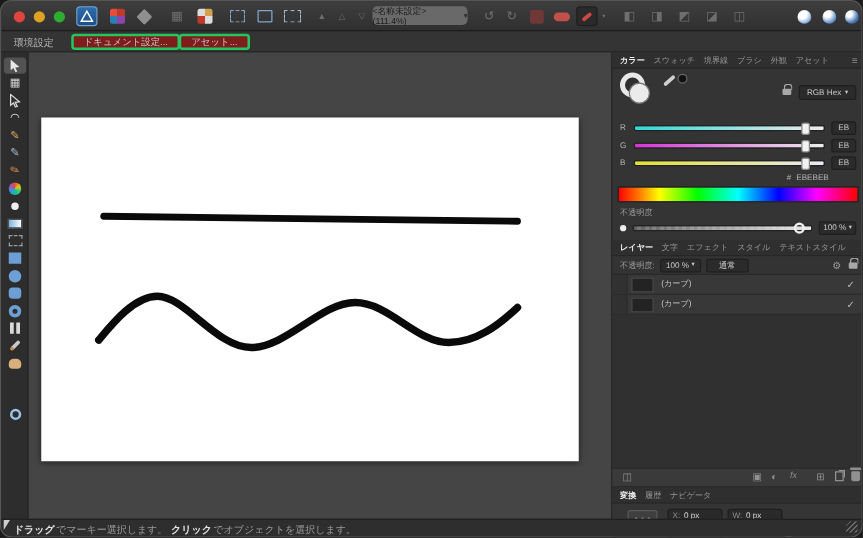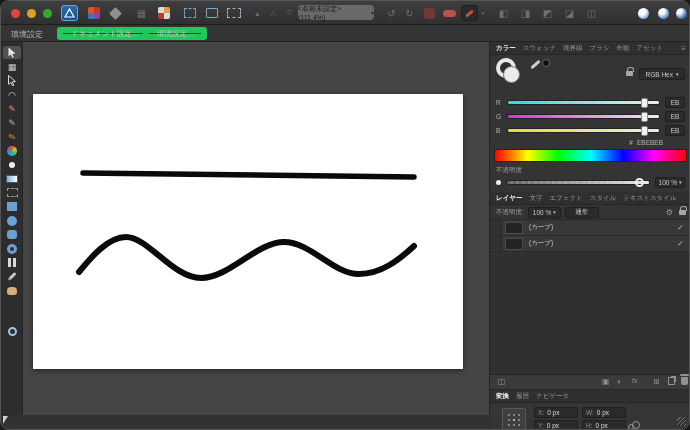--- a/index.html
+++ b/index.html
@@ -25,21 +25,21 @@
   .redpill { width:13px; height:7px; background:#c2504a; border-radius:4px; }
   .penbox { background:#2a2a2a; border:1px solid #1f1f1f; }
   .redpen { width:9px; height:3px; background:#c84a44; border-radius:2px; transform:rotate(-40deg); }
   .sphere { width:11px; height:11px; border-radius:50%; background:radial-gradient(circle at 35% 30%, #ffffff 0 35%, #7aa3d4 75%, #42648f); }
   .sphere.s2 { background:radial-gradient(circle at 35% 30%, #ffffff 0 25%, #5d8cc7 70%, #35517a); }
   .sphere.s3 { background:radial-gradient(circle at 30% 30%, #ffffff 0 20%, #4878b4 65%, #2c4468); }
 
   
   .contextbar { position:absolute; left:0; top:25px; width:690px; height:16px; background:#343434; border-bottom:1px solid #222; }
   .selstat { position:absolute; left:10px; top:3px; font-size:8px; color:#b5b5b5; }
-  .ctxbtn { position:absolute; top:1px; height:13px; background:#0c4a6e; border:6px solid #22c55e; border-radius:3px;
+  .ctxbtn { position:absolute; top:1px; height:13px; background:#7f1d1d; border:2px solid #22c55e; border-radius:3px;
     color:#c7c7c7; font-size:7.5px; display:flex; align-items:center; padding:0 8px; }
 
   
   .tools { position:absolute; left:0; top:41px; width:22px; height:373px; background:#2d2d2d; border-right:1px solid #232323; }
   .tool { position:absolute; left:2px; width:18px; height:13px; display:flex; align-items:center; justify-content:center;
     font-size:9px; color:#cfcfcf; border-radius:3px; }
   .tool.sel { background:#525252; }
   .bluesq { width:10px; height:9px; background:#6d9fd4; }
   .bluecir { width:10px; height:10px; background:#6d9fd4; border-radius:50%; }
   .bluernd { width:10px; height:9px; background:#6d9fd4; border-radius:3px; }
@@ -204,21 +204,21 @@
         <span class="sphere s2"></span>
       </span>
     <span class="icn" style="left:672px">
         <span class="sphere s3"></span>
       </span>
   </div>
 
   <div class="contextbar">
     <span class="selstat">環境設定</span>
     <span class="ctxbtn" style="left:56px">ドキュメント設定...</span>
-    <span class="ctxbtn" style="left:142px">環境設定...</span>
+    <span class="ctxbtn" style="left:142px">アセット...</span>
   </div>
 
   <div class="tools">
     <div class="tool sel" style="top:4px">
       <svg width="10" height="11" viewBox="0 0 10 11">
           <path d="M1.5,0.5 L8.5,6.5 L5.2,6.9 L6.8,10.2 L5.4,10.8 L3.8,7.4 L1.5,9.2 Z" fill="#e8e8e8"></path>
         </svg>
     </div>
     <div class="tool" style="top:18px">▦</div>
     <div class="tool" style="top:32px">
@@ -425,15 +425,21 @@
       </span>
       <span class="tfield" style="left:92px;top:17px">
         <span class="fl">H:</span>
         <span class="fv">0 px</span>
       </span>
       <span class="chain"></span>
 
     </div>
   </div>
 
+  <div class="statusbar">
+    <b>ドラッグ</b>
+    <span>でマーキー選択します。</span>
+    <b style="margin-left:3px">クリック</b>
+    <span>でオブジェクトを選択します。</span>
+  </div>
   <span class="mcursor"></span>
   <span class="grip"></span>
 </div>
 
 </body></html>

